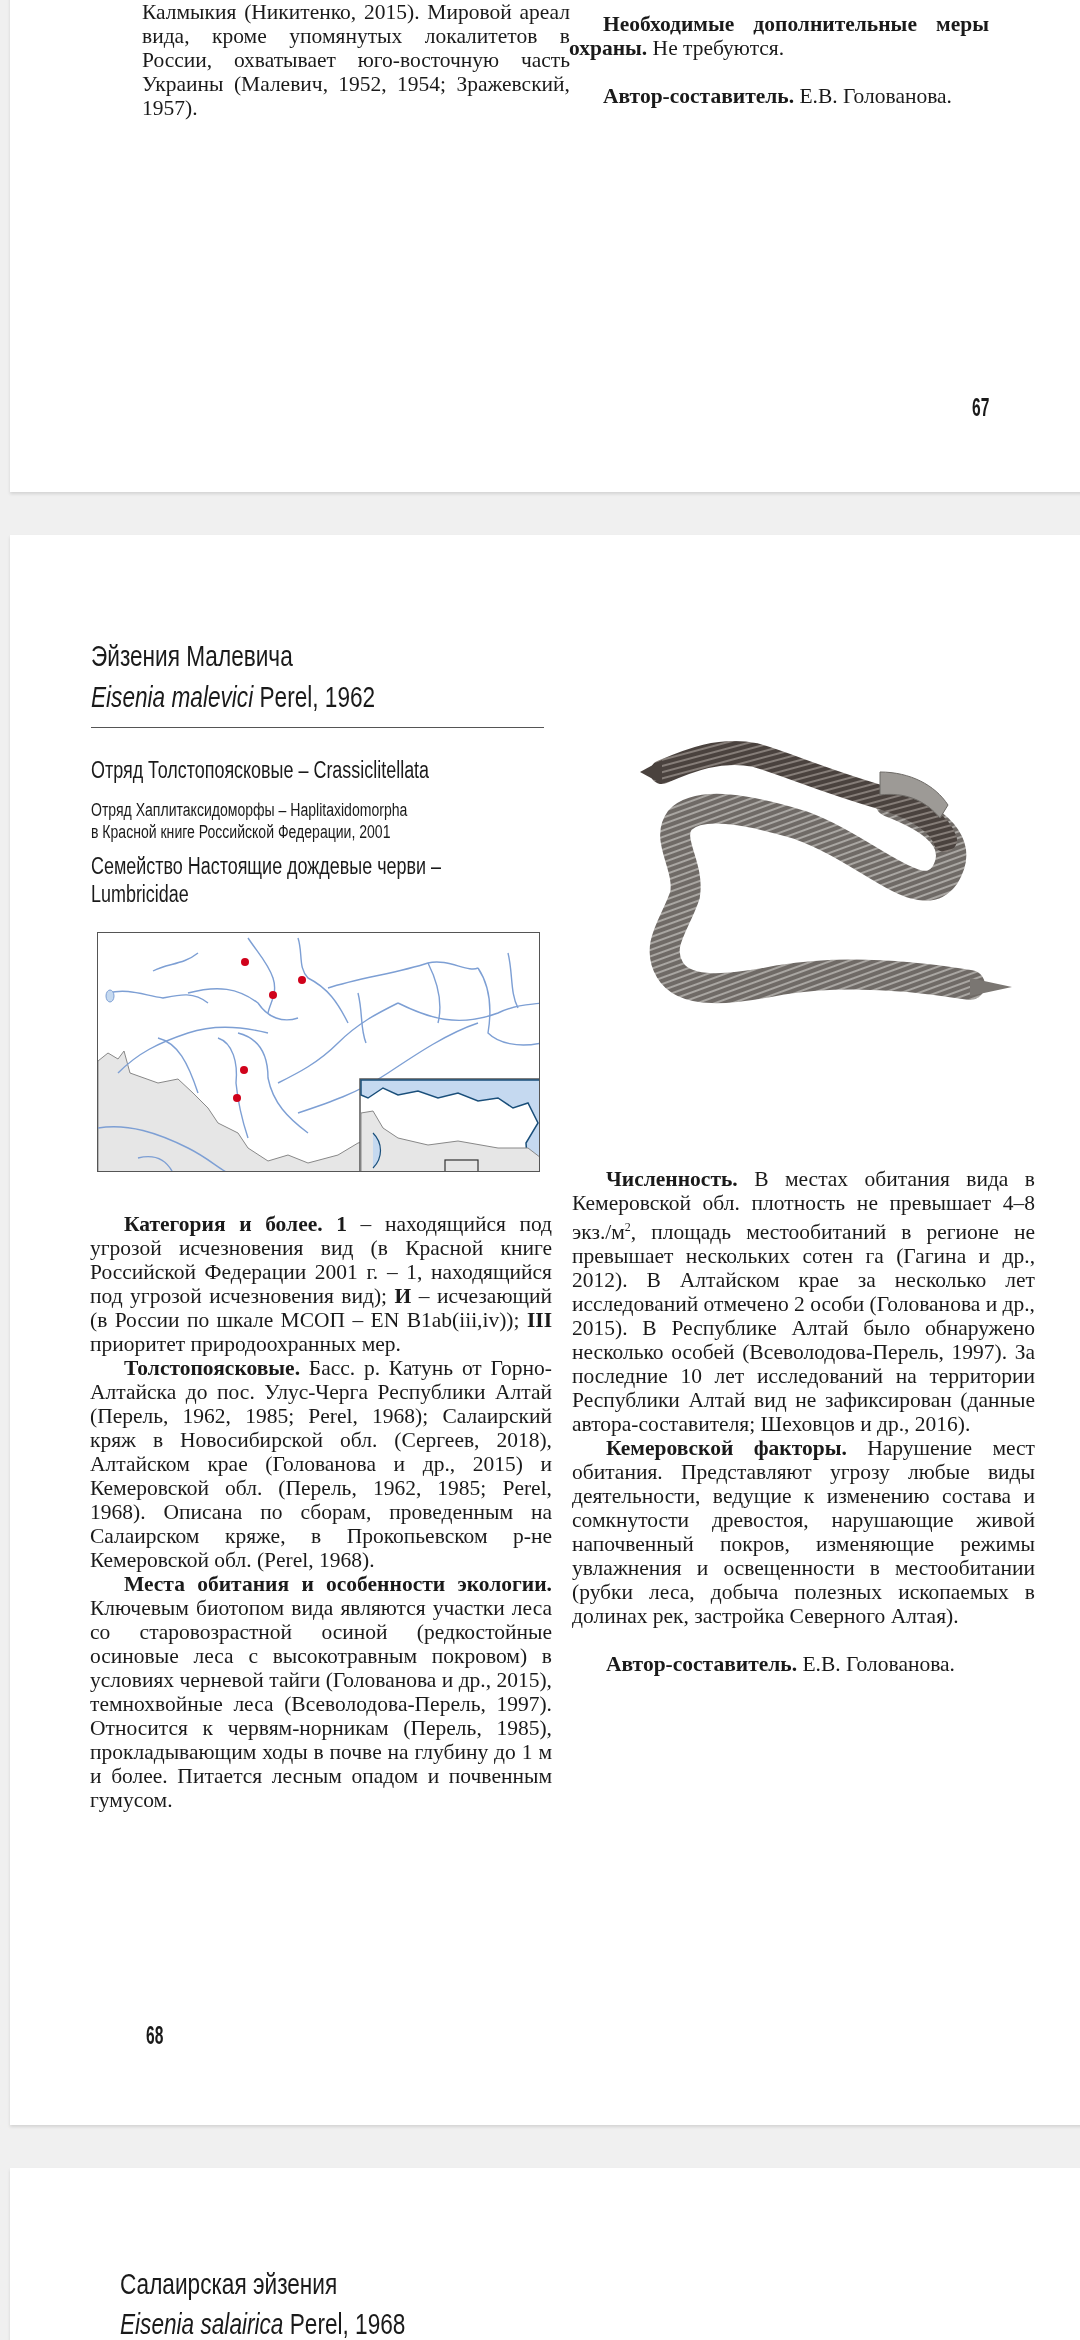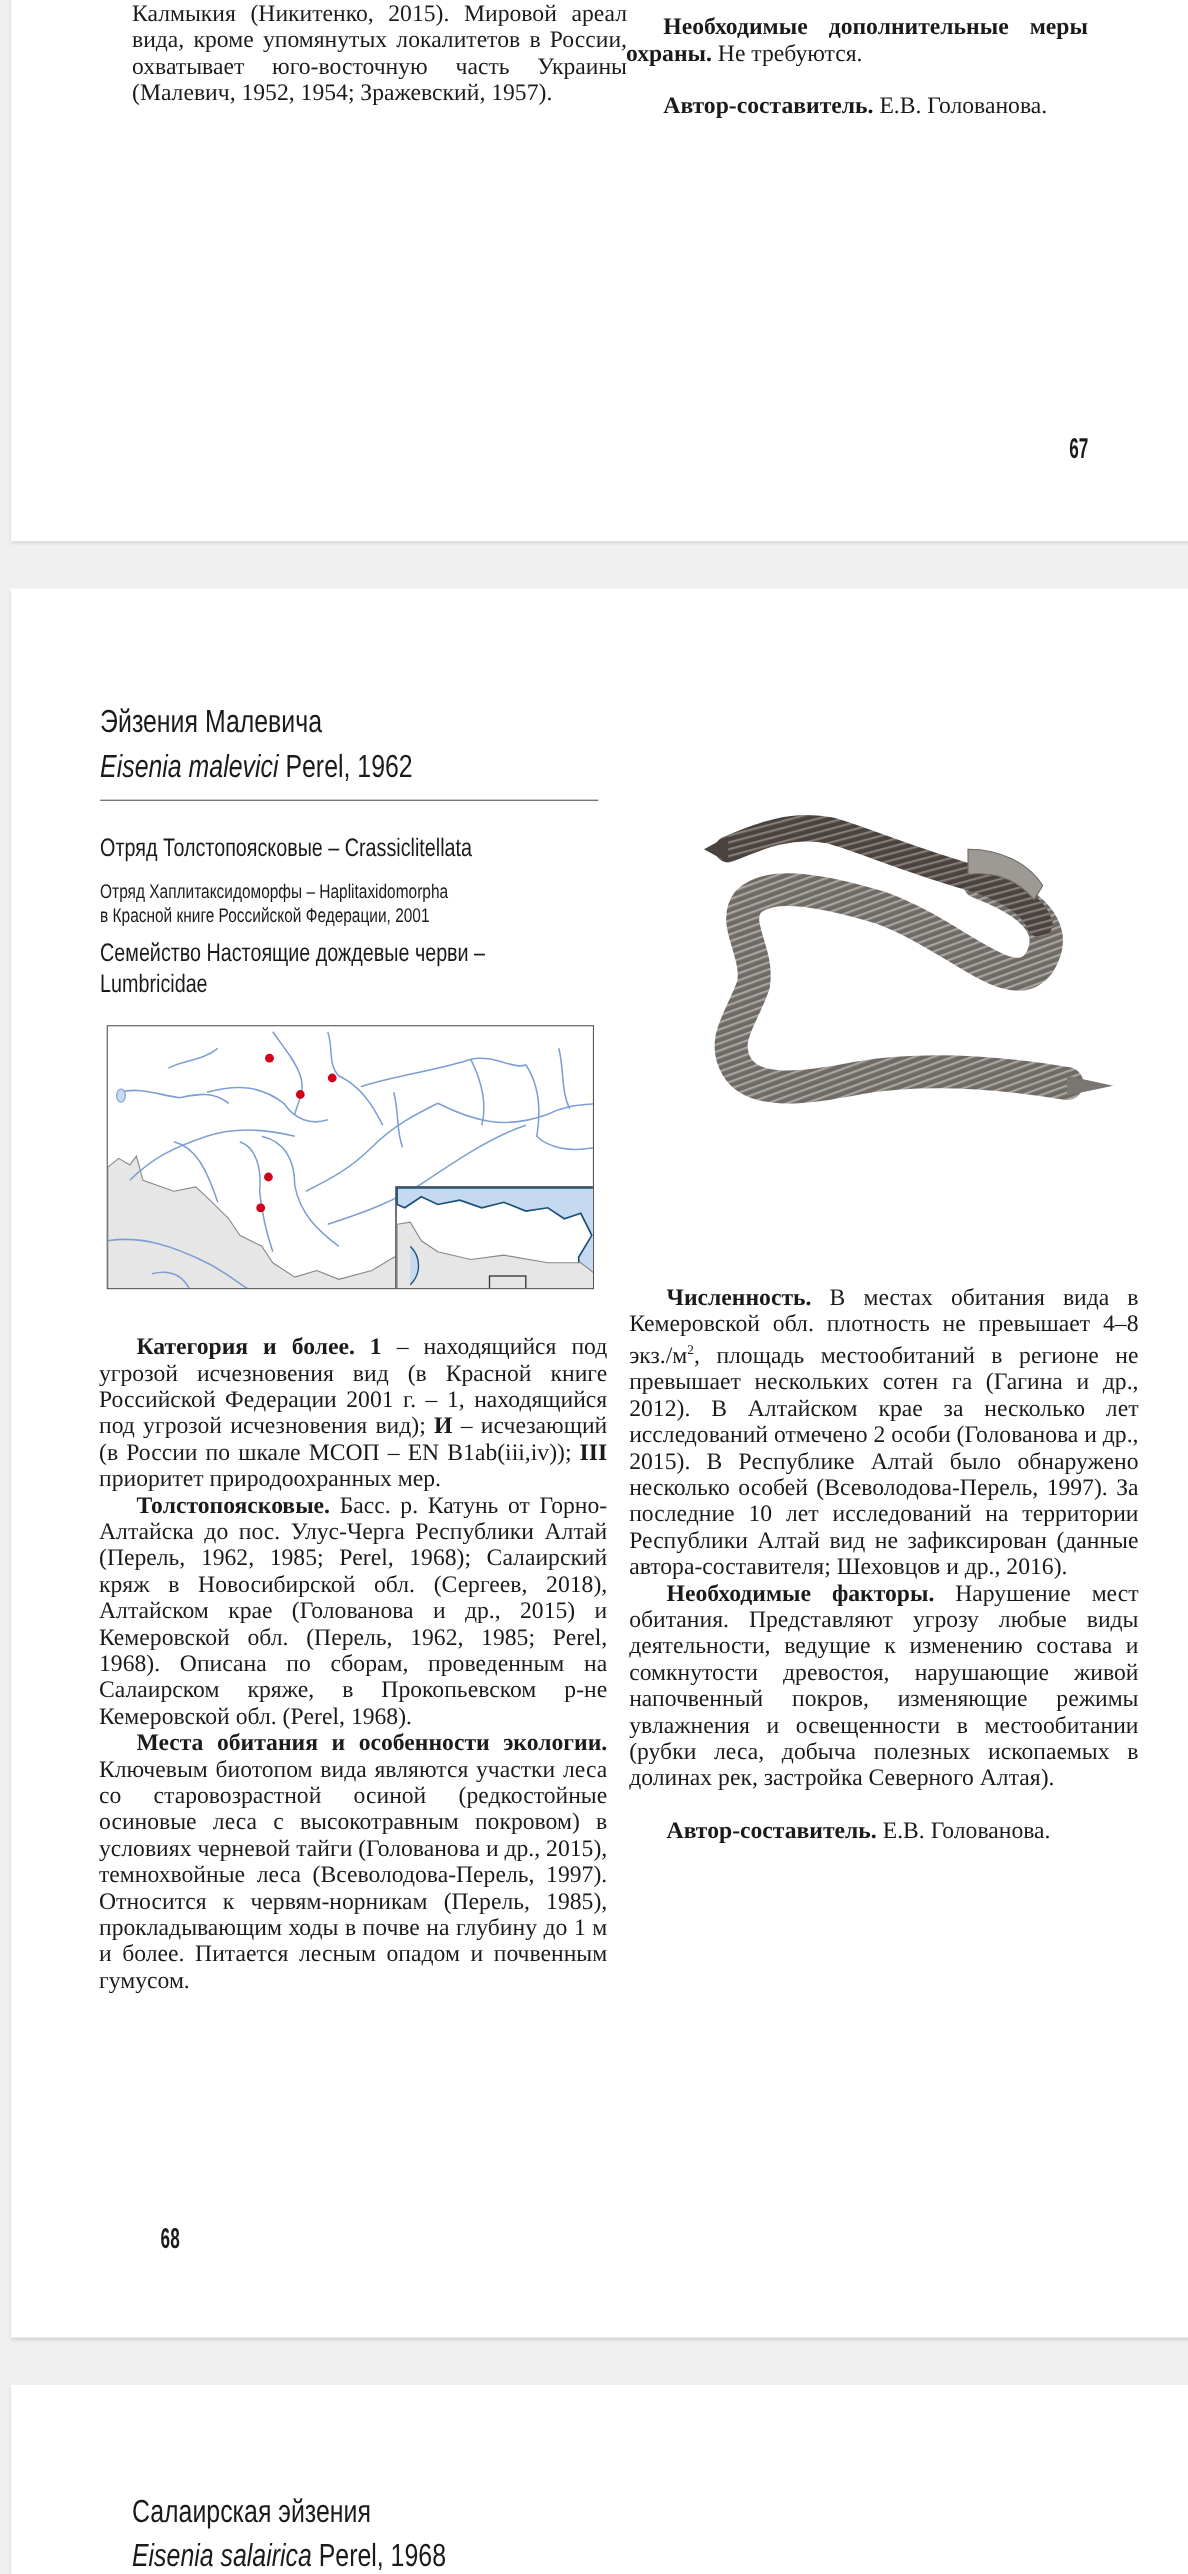--- a/index.html
+++ b/index.html
@@ -6,21 +6,21 @@
   html, body { width: 1080px; height: 2340px; overflow: hidden; background: #f0f0f0; }
   body { position: relative; font-family: "Liberation Serif", "DejaVu Serif", serif; color: #1a1a1a; }
 
   .page { position: absolute; left: 10px; width: 1080px; background: #ffffff; box-shadow: 0 2px 3px rgba(0,0,0,0.12); overflow: hidden; }
   #page1 { top: -60px; height: 552px; }
   #page2 { top: 535px; height: 1590px; }
   #page3 { top: 2168px; height: 260px; }
 
   .serif-text { font-family: "Liberation Serif", "DejaVu Serif", serif; font-size: 21.5px; line-height: 24px; text-align: justify; hyphens: manual; }
   .serif-text p { text-indent: 34px; }
-  .serif-text p.noindent { text-indent: 0; }
+  .serif-text p.noindent { text-indent: 0; margin-left: 22px; }
   .serif-text b { font-weight: bold; }
 
   .sans-cond { font-family: "Liberation Sans", "DejaVu Sans", sans-serif; transform-origin: left top; transform: scaleX(0.78); white-space: nowrap; }
 
   
   #p1-left { position: absolute; left: 110px; top: 60px; width: 450px; }
   #p1-right { position: absolute; left: 559px; top: 60px; width: 420px; margin-top: 12px; }
   #p1-pagenum { position: absolute; left: 962px; top: 452px; font-family: "Liberation Sans", sans-serif; font-weight: bold; font-size: 26px; transform: scaleX(0.6); transform-origin: left top; }
 
   
@@ -175,21 +175,21 @@
       <span>Ключевым биотопом вида являются участки леса со старовозрастной осиной (редкостойные осиновые леса с высокотравным покровом) в условиях черневой тайги (Голованова и др., 2015), темнохвойные леса (Всеволодова-Перель, 1997). Относится к червям-норникам (Перель, 1985), прокладывающим ходы в почве на глубину до 1 м и более. Питается лесным опадом и почвенным гумусом.</span>
     </p>
   </div>
 
   <div id="p2-right" class="serif-text">
     <p>
       <b>Численность.</b>
       <span>В местах обитания вида в Кемеровской обл. плотность не превышает 4–8 экз./м</span><sup style="font-size:12px;">2</sup><span>, площадь местообитаний в регионе не превышает нескольких сотен га (Гагина и др., 2012). В Алтайском крае за несколько лет исследований отмечено 2 особи (Голованова и др., 2015). В Республике Алтай было обнаружено несколько особей (Всеволодова-Перель, 1997). За последние 10 лет исследований на территории Республики Алтай вид не зафиксирован (данные автора-составителя; Шеховцов и др., 2016).</span>
     </p>
     <p>
-      <b>Необходимые факторы.</b>
+      <b>Кемеровской факторы.</b>
       <span>Нарушение мест обитания. Представляют угрозу любые виды деятельности, ведущие к изменению состава и сомкнутости древостоя, нарушающие живой напочвенный покров, изменяющие режимы увлажнения и освещенности в местообитании (рубки леса, добыча полезных ископаемых в долинах рек, застройка Северного Алтая).</span>
     </p>
     <p class="author-line">
       <b>Автор-составитель.</b>
       <span>Е.В. Голованова.</span>
     </p>
   </div>
 
   <div id="p2-pagenum">68</div>
 </div>

